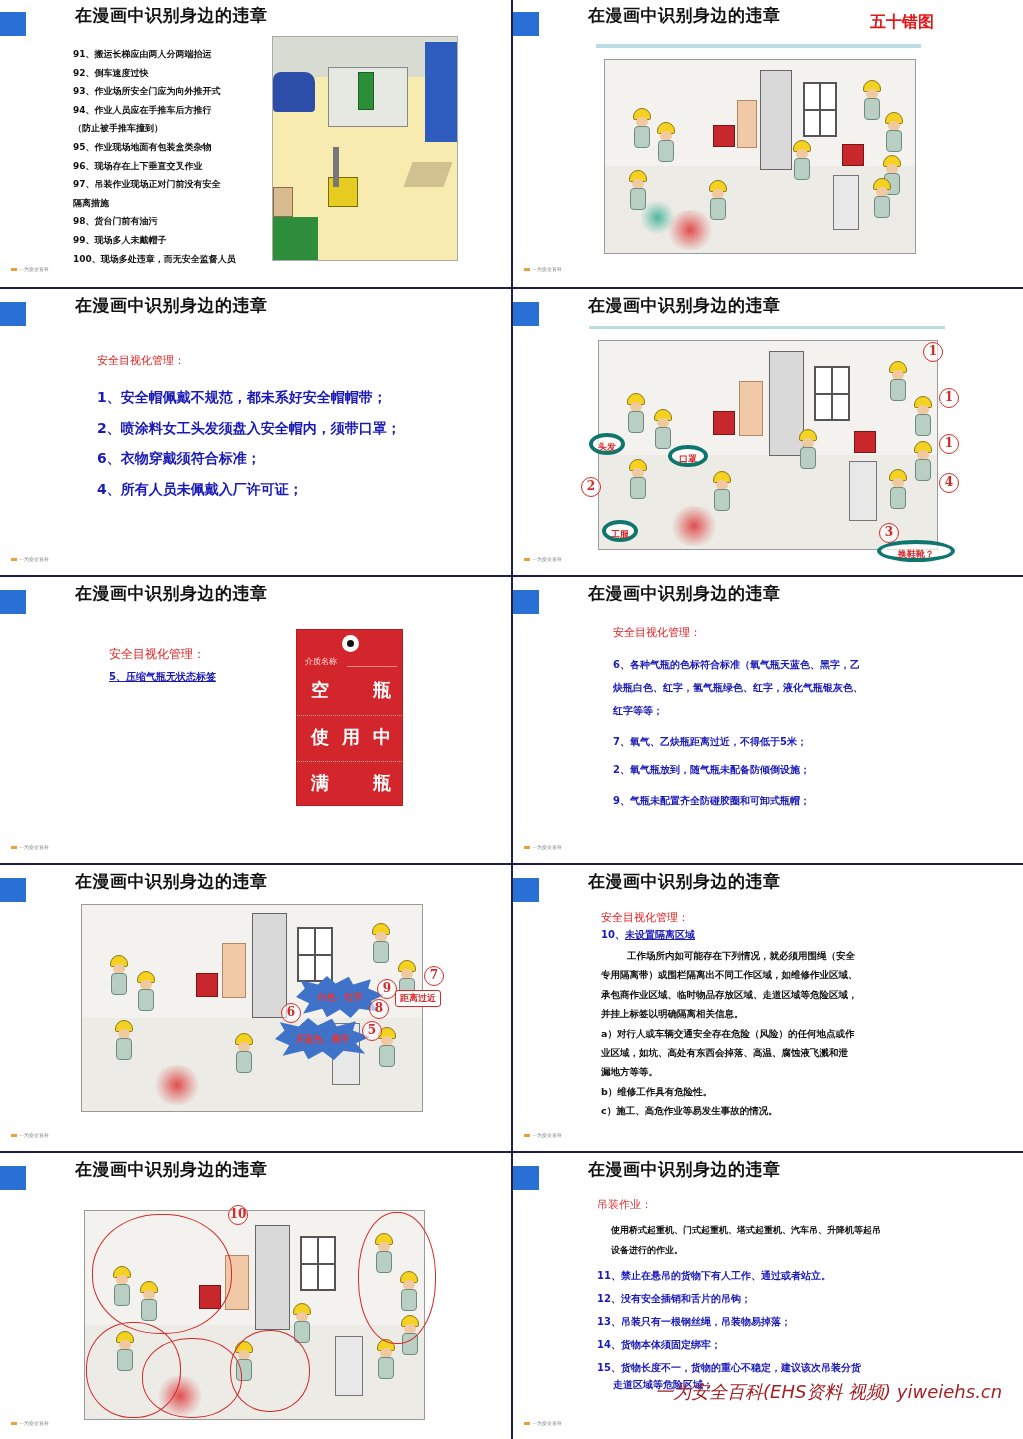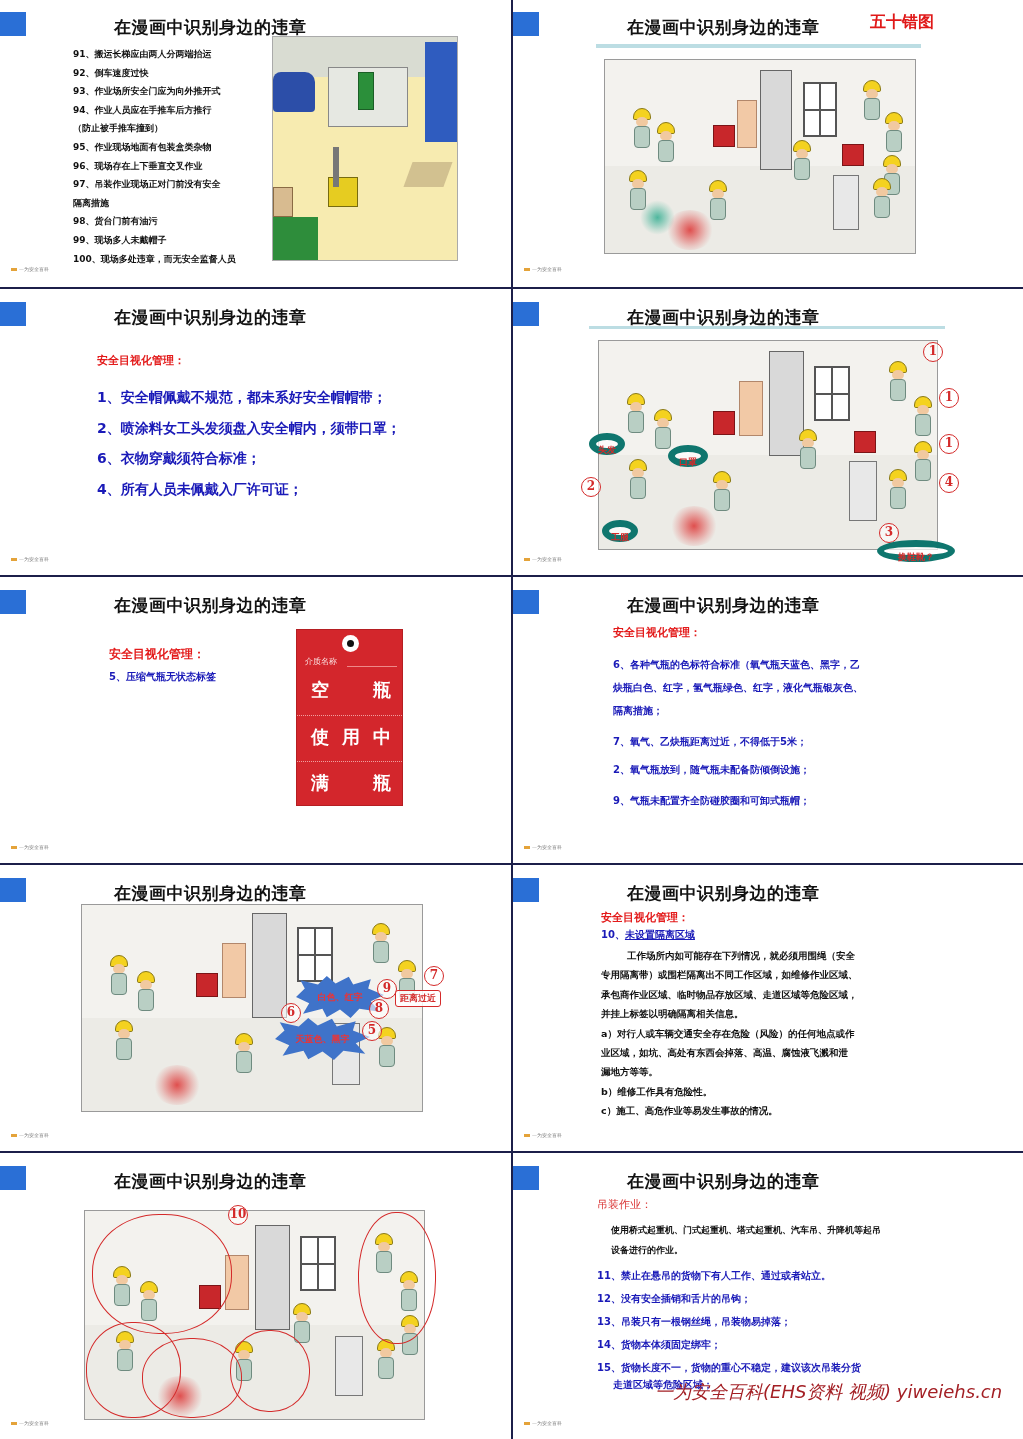--- a/index.html
+++ b/index.html
@@ -8,31 +8,30 @@
   .grid { position: absolute; left: 0; top: 0; width: 1023px; height: 1439px; }
   .slide {
     position: absolute; width: 511px; height: 287px; background: #fff; overflow: hidden;
   }
   .vline { position: absolute; left: 511px; top: 0; width: 2px; height: 1439px; background: #1c1f4a; }
   .hline { position: absolute; left: 0; width: 1023px; height: 2px; background: #1c1f4a; }
   .accent {
     position: absolute; left: 0; top: 12px; width: 26px; height: 24px; background: #2a6fd6;
   }
   .title {
-    position: absolute; left: 75px; top: 16px; font-size: 17px; font-weight: bold; color: #111;
+    position: absolute; left: 75px; top: 4px; font-size: 17px; font-weight: bold; color: #111;
     letter-spacing: 0.5px;
-    margin-left: 39px;
   }
   .footer-logo {
     position: absolute; left: 11px; top: 266px; font-size: 5px; color: #888;
     display: flex; align-items: center; gap: 2px;
   }
   .footer-logo .dot { width: 6px; height: 3px; background: #e4a33a; display: inline-block; }
   .underline-bar { position: absolute; height: 4px; background: #bcdde3; }
-  .red-heading { color: #e31b1b; font-weight: bold; }
+  .red-heading { color: #e31b1b; font-weight: normal; }
   .blue-text { color: #1a1ab8; font-weight: bold; }
   .black-text { color: #111; font-weight: bold; }
   .list { position: absolute; list-style: none; }
   .list li { white-space: nowrap; }
 
   
   .scene {
     position: absolute; background: #f3f2ee; border: 1px solid #9a9a9a; overflow: hidden;
   }
   .scene .floor { position: absolute; left: 0; right: 0; bottom: 0; height: 45%; background: #ecebe6; }
@@ -48,21 +47,21 @@
   .redbox { position: absolute; background: #c8272b; border: 1px solid #7b1517; }
   .crate { position: absolute; background: #e8e8e8; border: 1px solid #777; }
   .sparks { position: absolute; border-radius: 50%; background: radial-gradient(circle, rgba(220,40,40,0.8) 0%, rgba(220,40,40,0.2) 50%, transparent 70%); }
   .sparks.green { background: radial-gradient(circle, rgba(40,170,140,0.8) 0%, rgba(40,170,140,0.2) 50%, transparent 70%); }
   .num-circle {
     position: absolute; width: 20px; height: 20px; border: 1.5px solid #d42a2a; border-radius: 50%;
     color: #d42a2a; font-weight: bold; font-size: 12px; text-align: center; line-height: 17px; background: rgba(255,255,255,0.6);
     font-family: "DejaVu Serif", serif;
   }
   .cloud-label {
-    position: absolute; border: 7px solid #0f766e; border-radius: 50%; color: #d42a2a; font-size: 9px;
+    position: absolute; border: 4px solid #0f766e; border-radius: 50%; color: #d42a2a; font-size: 9px;
     text-align: center; background: rgba(255,255,255,0.7); font-weight: bold;
   }
   .burst {
     position: absolute; background: #3f73c9; color: #e33; font-size: 9px; font-weight: bold; text-align: center;
     clip-path: polygon(0% 50%, 10% 30%, 5% 10%, 25% 20%, 35% 0%, 45% 18%, 60% 2%, 65% 20%, 85% 8%, 82% 30%, 100% 45%, 85% 60%, 95% 85%, 72% 78%, 62% 100%, 50% 80%, 35% 98%, 30% 78%, 8% 90%, 15% 65%);
   }
   .red-ring {
     position: absolute; border: 1.5px solid #d42a2a; border-radius: 48%;
   }
   .red-tag-box { position: absolute; border: 1.5px solid #d42a2a; color: #d42a2a; font-size: 9px; font-weight: bold; background: rgba(255,255,255,0.85); padding: 1px 4px; border-radius: 3px; }
@@ -284,21 +283,21 @@
     <div class="footer-logo">
         <span class="dot"></span>
         <span>一为安全百科</span>
       </div>
   </div>
 
   <div class="slide" style="left:0;top:578px;">
     <div class="accent"></div>
     <div class="title">在漫画中识别身边的违章</div>
     <div class="red-heading" style="position:absolute;left:109px;top:68px;font-size:12px;font-family:'DejaVu Serif',serif;">安全目视化管理：</div>
-    <div class="blue-text" style="position:absolute;left:109px;top:92px;font-size:10px;">5、压缩气瓶无状态标签</div>
+    <div class="blue-text" style="position:absolute;left:109px;top:92px;font-size:10px;text-decoration:underline;">5、压缩气瓶无状态标签</div>
     <div class="tag">
       <div class="hole"></div>
       <div class="medium">介质名称</div>
       <div class="medium-line"></div>
       <div class="row" style="top:48px;">
         <span>空</span>
         <span>瓶</span>
       </div>
       <div class="sep" style="top:85px;"></div>
       <div class="row" style="top:95px;">
@@ -318,21 +317,21 @@
       </div>
   </div>
 
   <div class="slide" style="left:513px;top:578px;">
     <div class="accent"></div>
     <div class="title">在漫画中识别身边的违章</div>
     <div class="red-heading" style="position:absolute;left:100px;top:47px;font-size:11px;">安全目视化管理：</div>
     <ul class="list blue-text" style="left:100px;top:75px;font-size:10px;line-height:23px;">
       <li>6、各种气瓶的色标符合标准（氧气瓶天蓝色、黑字，乙</li>
       <li>炔瓶白色、红字，氢气瓶绿色、红字，液化气瓶银灰色、</li>
-      <li style="margin-bottom:8px;">隔离措施；</li>
+      <li style="margin-bottom:8px;">红字等等；</li>
       <li style="margin-bottom:5px;">7、氧气、乙炔瓶距离过近，不得低于5米；</li>
       <li style="margin-bottom:8px;">2、氧气瓶放到，随气瓶未配备防倾倒设施；</li>
       <li>9、气瓶未配置齐全防碰胶圈和可卸式瓶帽；</li>
     </ul>
     <div class="footer-logo">
         <span class="dot"></span>
         <span>一为安全百科</span>
       </div>
   </div>
 

